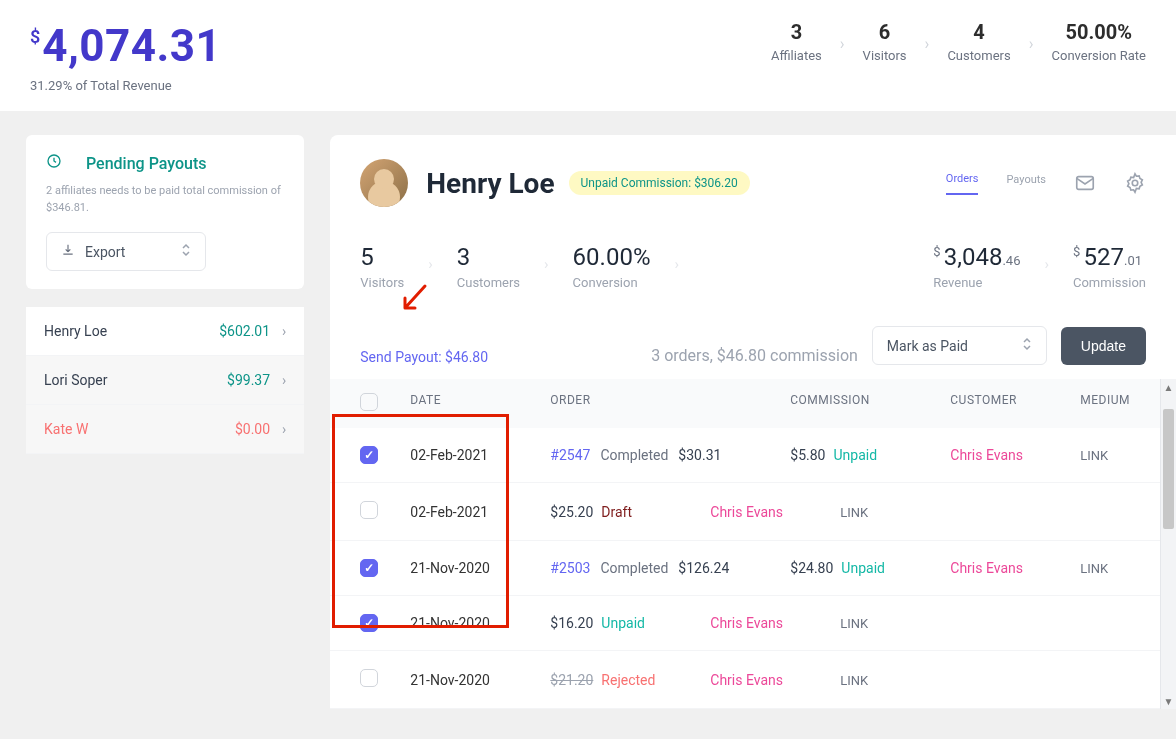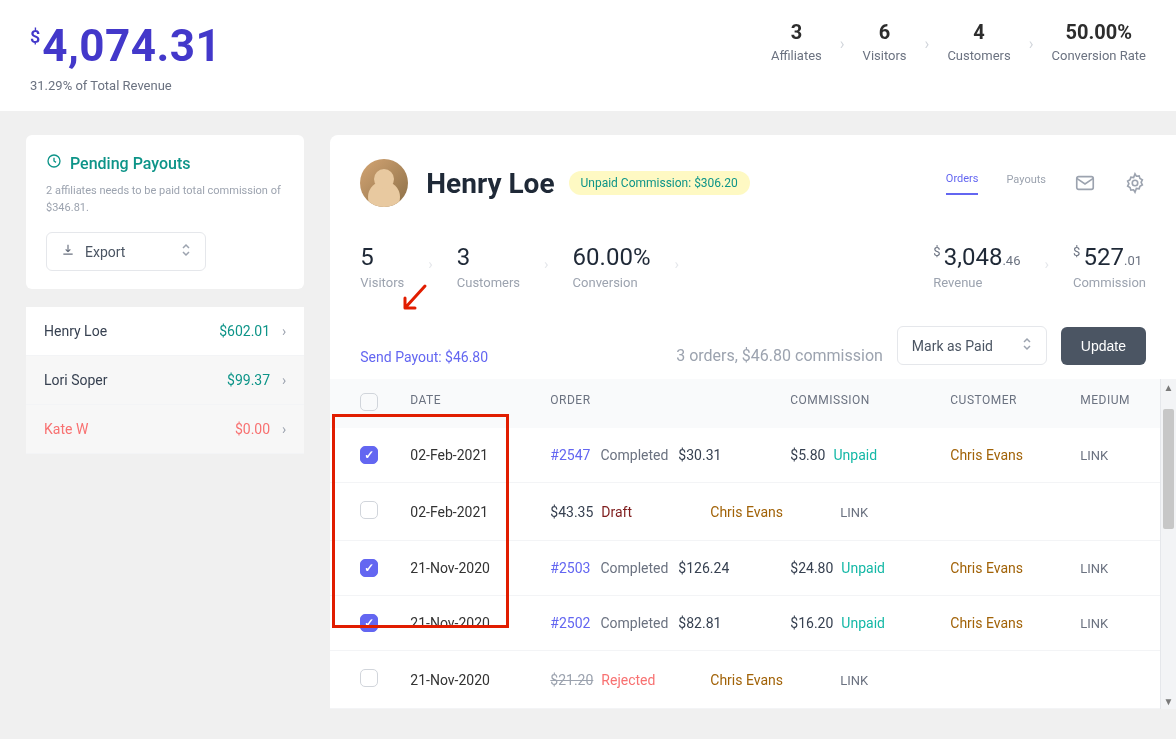--- a/index.html
+++ b/index.html
@@ -12,21 +12,21 @@
 .rev-sub { font-size: 13px; color: #6b7280; margin-top: 6px; }
 .stats-row { display: flex; align-items: flex-start; gap: 18px; }
 .stat { text-align: center; }
 .stat .num { font-size: 20px; font-weight: 700; color: #2d2d2d; }
 .stat .lbl { font-size: 13px; color: #6b7280; margin-top: 4px; }
 .chev { color: #d1d5db; font-size: 16px; margin-top: 14px; }
 
 .main { display: flex; gap: 0; padding: 24px 0 0 26px; }
 .sidebar { width: 290px; }
 .pending-card { background: #fff; border-radius: 6px; padding: 18px 20px; margin-bottom: 0; }
-.pending-hd { display: flex; align-items: center; gap: 8px; color: #0d9488; font-size: 16px; font-weight: 500; margin-bottom: 10px; }
+.pending-hd { display: flex; align-items: center; gap: 24px; color: #0d9488; font-size: 16px; font-weight: 500; margin-bottom: 10px; }
 .pending-hd svg { width: 16px; height: 16px; }
 .pending-txt { font-size: 11px; color: #9ca3af; line-height: 1.5; margin-bottom: 16px; }
 .export-btn { display: flex; align-items: center; gap: 10px; border: 1px solid #e5e7eb; border-radius: 6px; padding: 10px 14px; width: 160px; background: #fff; cursor: pointer; font-size: 14px; color: #4b5563; position: relative; }
 .export-btn .sel { margin-left: auto; color: #9ca3af; font-size: 12px; }
 
 .aff-list { margin-top: 18px; }
 .aff-item { display: flex; align-items: center; padding: 16px 18px; border-bottom: 1px solid #f3f4f6; cursor: pointer; }
 .aff-item.active { background: #fff; }
 .aff-item:not(.active) { background: #f7f7f7; }
 .aff-name { flex: 1; font-size: 14px; color: #374151; }
@@ -53,21 +53,21 @@
 .stat2 .l { font-size: 13px; color: #9ca3af; margin-top: 4px; }
 .stat2.money .n .pre { font-size: 13px; vertical-align: super; color: #6b7280; }
 .stat2.money .n .dec { font-size: 13px; color: #6b7280; }
 .chev3 { color: #e5e7eb; font-size: 15px; margin: 12px 14px 0; }
 .stats2 .spacer { flex: 1; }
 
 .action-bar { display: flex; align-items: flex-end; padding: 12px 30px 14px; gap: 14px; position: relative; }
 .send-payout { color: #6366f1; font-size: 14px; cursor: pointer; }
 .action-bar .spacer { flex: 1; }
 .orders-info { font-size: 16px; color: #9ca3af; }
-.mark-select { border: 1px solid #e5e7eb; border-radius: 6px; padding: 10px 14px; background: #fff; font-size: 14px; color: #4b5563; width: 150px; display: flex; align-items: center; cursor: pointer; }
+.mark-select { border: 1px solid #e5e7eb; border-radius: 6px; padding: 10px 14px; background: #fff; font-size: 14px; color: #4b5563; width: 175px; display: flex; align-items: center; cursor: pointer; }
 .mark-select .sel { margin-left: auto; color: #9ca3af; font-size: 12px; }
 .update-btn { background: #4b5563; color: #fff; border: none; border-radius: 6px; padding: 11px 20px; font-size: 14px; cursor: pointer; }
 
 .arrow-ann { position: absolute; top: -32px; left: 65px; pointer-events: none; }
 .arrow-ann svg { width: 36px; height: 36px; }
 
 .table { position: relative; }
 .table-inner { margin-right: 16px; }
 .thead { display: flex; background: #f9fafb; padding: 14px 30px; font-size: 12px; text-transform: uppercase; color: #6b7280; letter-spacing: 0.5px; }
 .col-chk { width: 50px; }
@@ -82,21 +82,21 @@
 .chk.on::after { content: '✓'; font-size: 12px; font-weight: bold; }
 .ord-id { color: #6366f1; cursor: pointer; }
 .ord-status { color: #6b7280; margin-left: 10px; }
 .ord-amt { color: #374151; margin-left: 10px; }
 .comm-amt { color: #374151; }
 .comm-status { margin-left: 8px; }
 .comm-status.unpaid { color: #14b8a6; }
 .comm-status.draft { color: #7f1d1d; }
 .comm-status.rejected { color: #f87171; }
 .comm-amt.strike { text-decoration: line-through; color: #9ca3af; }
-.cust-link { color: #a16207; cursor: pointer; }
+.cust-link { color: #ec4899; cursor: pointer; }
 .med { color: #6b7280; font-size: 13px; }
 
 .red-box { position: absolute; border: 3px solid #e11d00; pointer-events: none; }
 
 .scrollbar { position: absolute; right: 0; top: 0; bottom: 0; width: 16px; background: #f3f4f6; border-left: 1px solid #e5e7eb; }
 .scrollbar .thumb { position: absolute; left: 2px; right: 2px; top: 30px; height: 120px; background: #c7c7c7; border-radius: 2px; }
 .scrollbar .arr { position: absolute; left: 0; right: 0; height: 16px; display: flex; align-items: center; justify-content: center; color: #7a7a7a; font-size: 10px; }
 .scrollbar .arr.up { top: 0; }
 .scrollbar .arr.dn { bottom: 0; }
 </style>
@@ -266,36 +266,35 @@
     <div class="col-chk"><span class="chk on"></span></div>
     <div class="col-date">02-Feb-2021</div>
     <div class="col-order"><span class="ord-id">#2547</span><span class="ord-status">Completed</span><span class="ord-amt">$30.31</span></div>
     <div class="col-comm"><span class="comm-amt ">$5.80</span><span class="comm-status unpaid">Unpaid</span></div>
     <div class="col-cust"><span class="cust-link">Chris Evans</span></div>
     <div class="col-med"><span class="med">LINK</span></div>
             </div>
             <div class="trow">
     <div class="col-chk"><span class="chk "></span></div>
     <div class="col-date">02-Feb-2021</div>
-    <div class="col-comm"><span class="comm-amt ">$43.35</span><span class="comm-status draft">Draft</span></div>
+    <div class="col-comm"><span class="comm-amt ">$25.20</span><span class="comm-status draft">Draft</span></div>
     <div class="col-cust"><span class="cust-link">Chris Evans</span></div>
     <div class="col-med"><span class="med">LINK</span></div>
             </div>
             <div class="trow">
     <div class="col-chk"><span class="chk on"></span></div>
     <div class="col-date">21-Nov-2020</div>
     <div class="col-order"><span class="ord-id">#2503</span><span class="ord-status">Completed</span><span class="ord-amt">$126.24</span></div>
     <div class="col-comm"><span class="comm-amt ">$24.80</span><span class="comm-status unpaid">Unpaid</span></div>
     <div class="col-cust"><span class="cust-link">Chris Evans</span></div>
     <div class="col-med"><span class="med">LINK</span></div>
             </div>
             <div class="trow">
     <div class="col-chk"><span class="chk on"></span></div>
     <div class="col-date">21-Nov-2020</div>
-    <div class="col-order"><span class="ord-id">#2502</span><span class="ord-status">Completed</span><span class="ord-amt">$82.81</span></div>
     <div class="col-comm"><span class="comm-amt ">$16.20</span><span class="comm-status unpaid">Unpaid</span></div>
     <div class="col-cust"><span class="cust-link">Chris Evans</span></div>
     <div class="col-med"><span class="med">LINK</span></div>
             </div>
             <div class="trow">
     <div class="col-chk"><span class="chk "></span></div>
     <div class="col-date">21-Nov-2020</div>
     <div class="col-comm"><span class="comm-amt strike">$21.20</span><span class="comm-status rejected">Rejected</span></div>
     <div class="col-cust"><span class="cust-link">Chris Evans</span></div>
     <div class="col-med"><span class="med">LINK</span></div>

